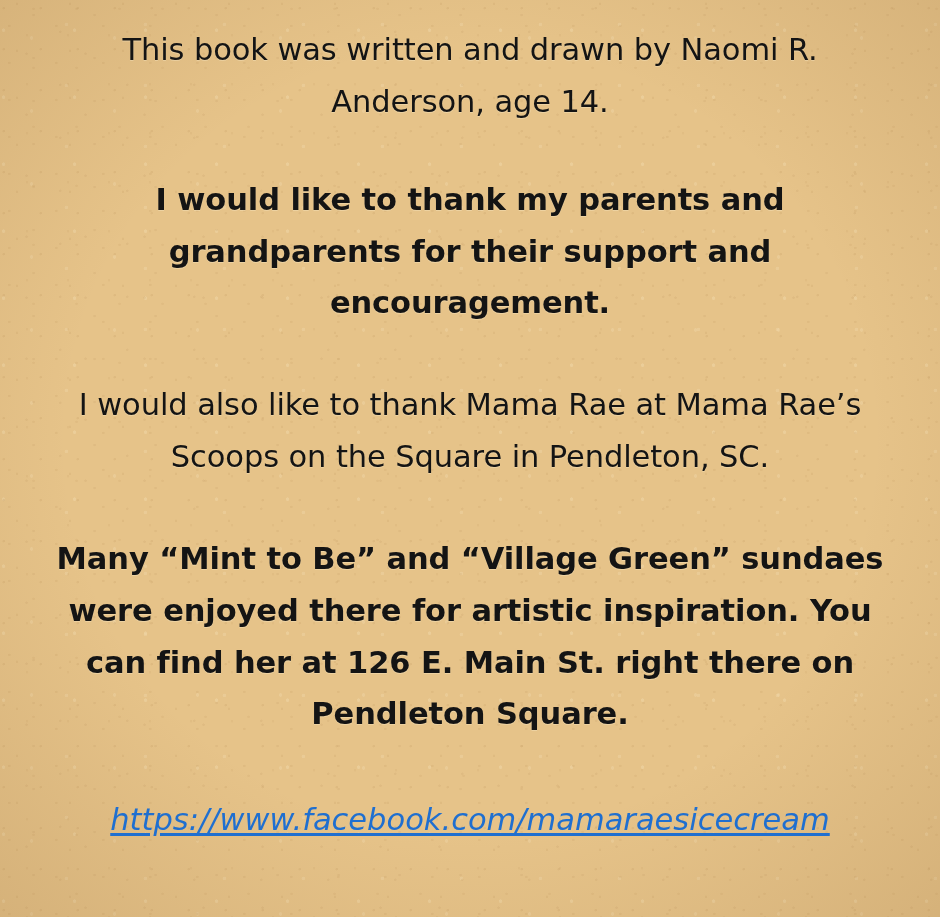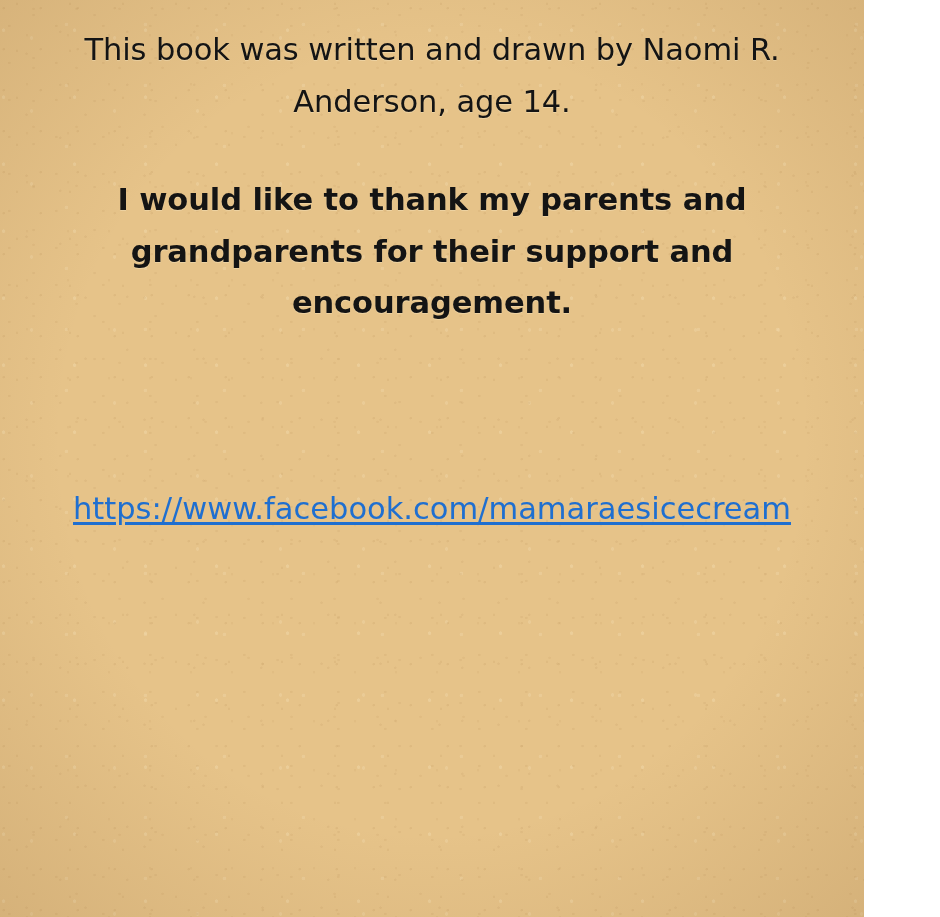--- a/index.html
+++ b/index.html
@@ -8,21 +8,21 @@
   }
   body {
     width: 940px;
     height: 917px;
     overflow: hidden;
     font-family: "DejaVu Sans", sans-serif;
   }
 
   #page {
     position: relative;
-    width: 864px;
+    width: 940px;
     height: 917px;
     box-sizing: border-box;
     
     background-color: #e6c389;
     background-image:
       radial-gradient(ellipse 60% 45% at 18% 12%, rgba(255,240,205,0.85), rgba(255,240,205,0) 70%),
       radial-gradient(ellipse 50% 40% at 82% 22%, rgba(255,236,196,0.75), rgba(255,236,196,0) 70%),
       radial-gradient(ellipse 55% 35% at 30% 62%, rgba(255,243,214,0.70), rgba(255,243,214,0) 72%),
       radial-gradient(ellipse 45% 35% at 75% 75%, rgba(250,228,180,0.70), rgba(250,228,180,0) 72%),
       radial-gradient(ellipse 40% 30% at 50% 95%, rgba(214,170,110,0.55), rgba(214,170,110,0) 70%),
@@ -93,20 +93,21 @@
     padding: 0;
     font-size: 30.5px;
     line-height: 1.70;
   }
 
   .link {
     color: #1f6fd0;
     text-decoration: underline;
     text-underline-offset: 3px;
     cursor: pointer;
+    font-style: italic;
   }
 
   .wide {
     padding: 0 8px;
     font-weight: bold;
   }
   .narrow {
     padding: 0 22px;
   }
 </style>
@@ -120,23 +121,25 @@
   <div id="content">
 
     <p class="para narrow">This book was written and drawn by Naomi R. Anderson, age 14.</p>
 
     <div class="gap-sm"></div>
 
     <p class="para wide">I would like to thank my parents and grandparents for their support and encouragement.</p>
 
     <div class="gap-md"></div>
 
+    <p class="para narrow">I would also like to thank Mama Rae at Mama Rae’s Scoops on the Square in Pendleton, SC.</p>
 
     <div class="gap-md"></div>
 
+    <p class="para wide">Many “Mint to Be” and “Village Green” sundaes were enjoyed there for artistic inspiration. You can find her at 126 E. Main St. right there on Pendleton Square.</p>
 
     <div class="gap-lg"></div>
 
     <p class="linkline">
       <span class="link">https://www.facebook.com/mamaraesicecream</span>
     </p>
 
     <div class="gap-lg"></div>
 
 

